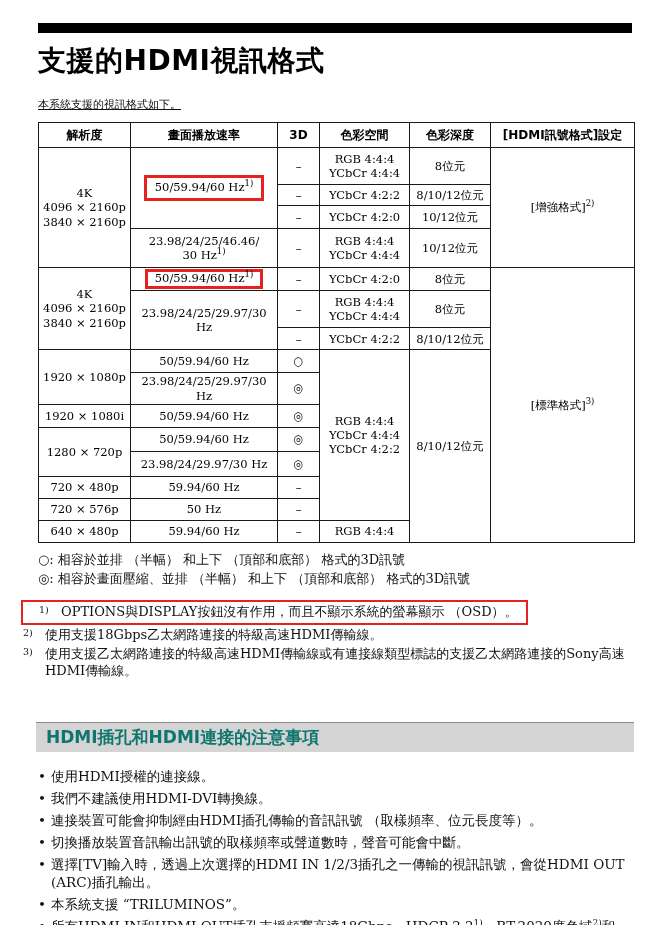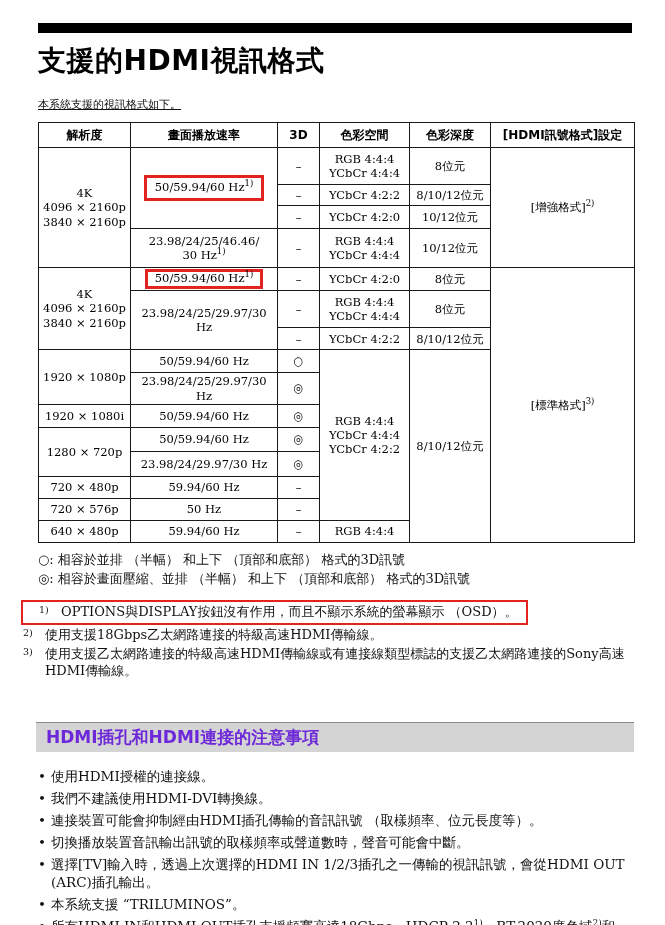--- a/index.html
+++ b/index.html
@@ -40,21 +40,21 @@
   .fn { padding-left:22px; text-indent:-22px; margin-bottom:2px; }
   .fn-marker { display:inline-block; width:22px; text-indent:0; font-size:9.5px; position:relative; top:-3px; }
   .fn-text { white-space:normal; }
   .fn-hl { display:inline-block; border:2.5px solid #e42320; padding:2px 8px 2px 16px; text-indent:0; margin-left:-2px; }
   .fn-hl .fn-marker { margin-right:0; }
 
   .section-bar {
     margin-top:42px; margin-left:-2px; width:598px; box-sizing:border-box; height:30px;
     background:#d4d4d4; border-top:1px solid #8a8a8a;
     font-family:"DejaVu Sans","Liberation Sans",sans-serif; font-weight:bold;
-    font-size:17px; color:#6d28d9; line-height:29px; padding-left:10px;
+    font-size:17px; color:#0f766e; line-height:29px; padding-left:10px;
   }
   ul.notes { margin:15px 0 0 0; padding:0; list-style:none; font-size:13.5px; line-height:1.34; }
   ul.notes li { padding-left:13px; text-indent:-13px; margin-bottom:4px; }
   ul.notes li::before { content:"\2022"; padding-right:5px; }
   ul.notes sup { font-size:9px; line-height:0; }
 </style>
 </head>
 <body>
 
 <div class="page">

